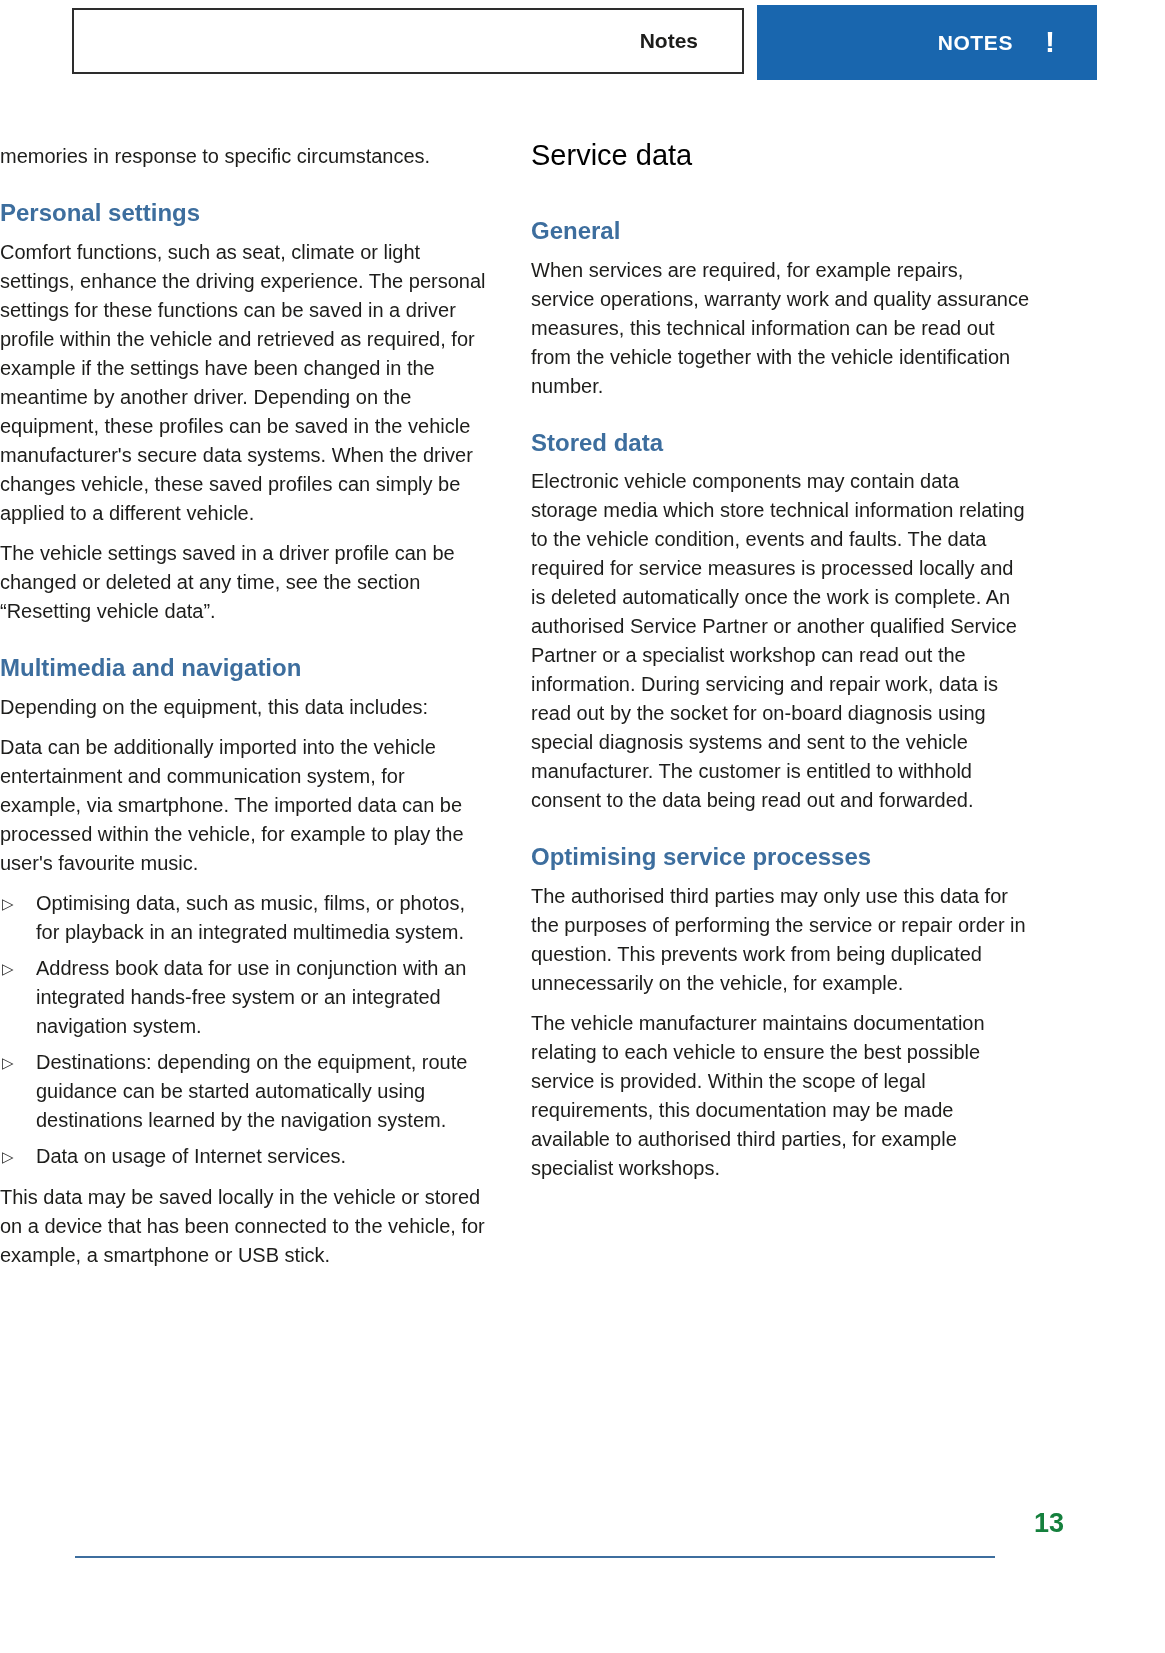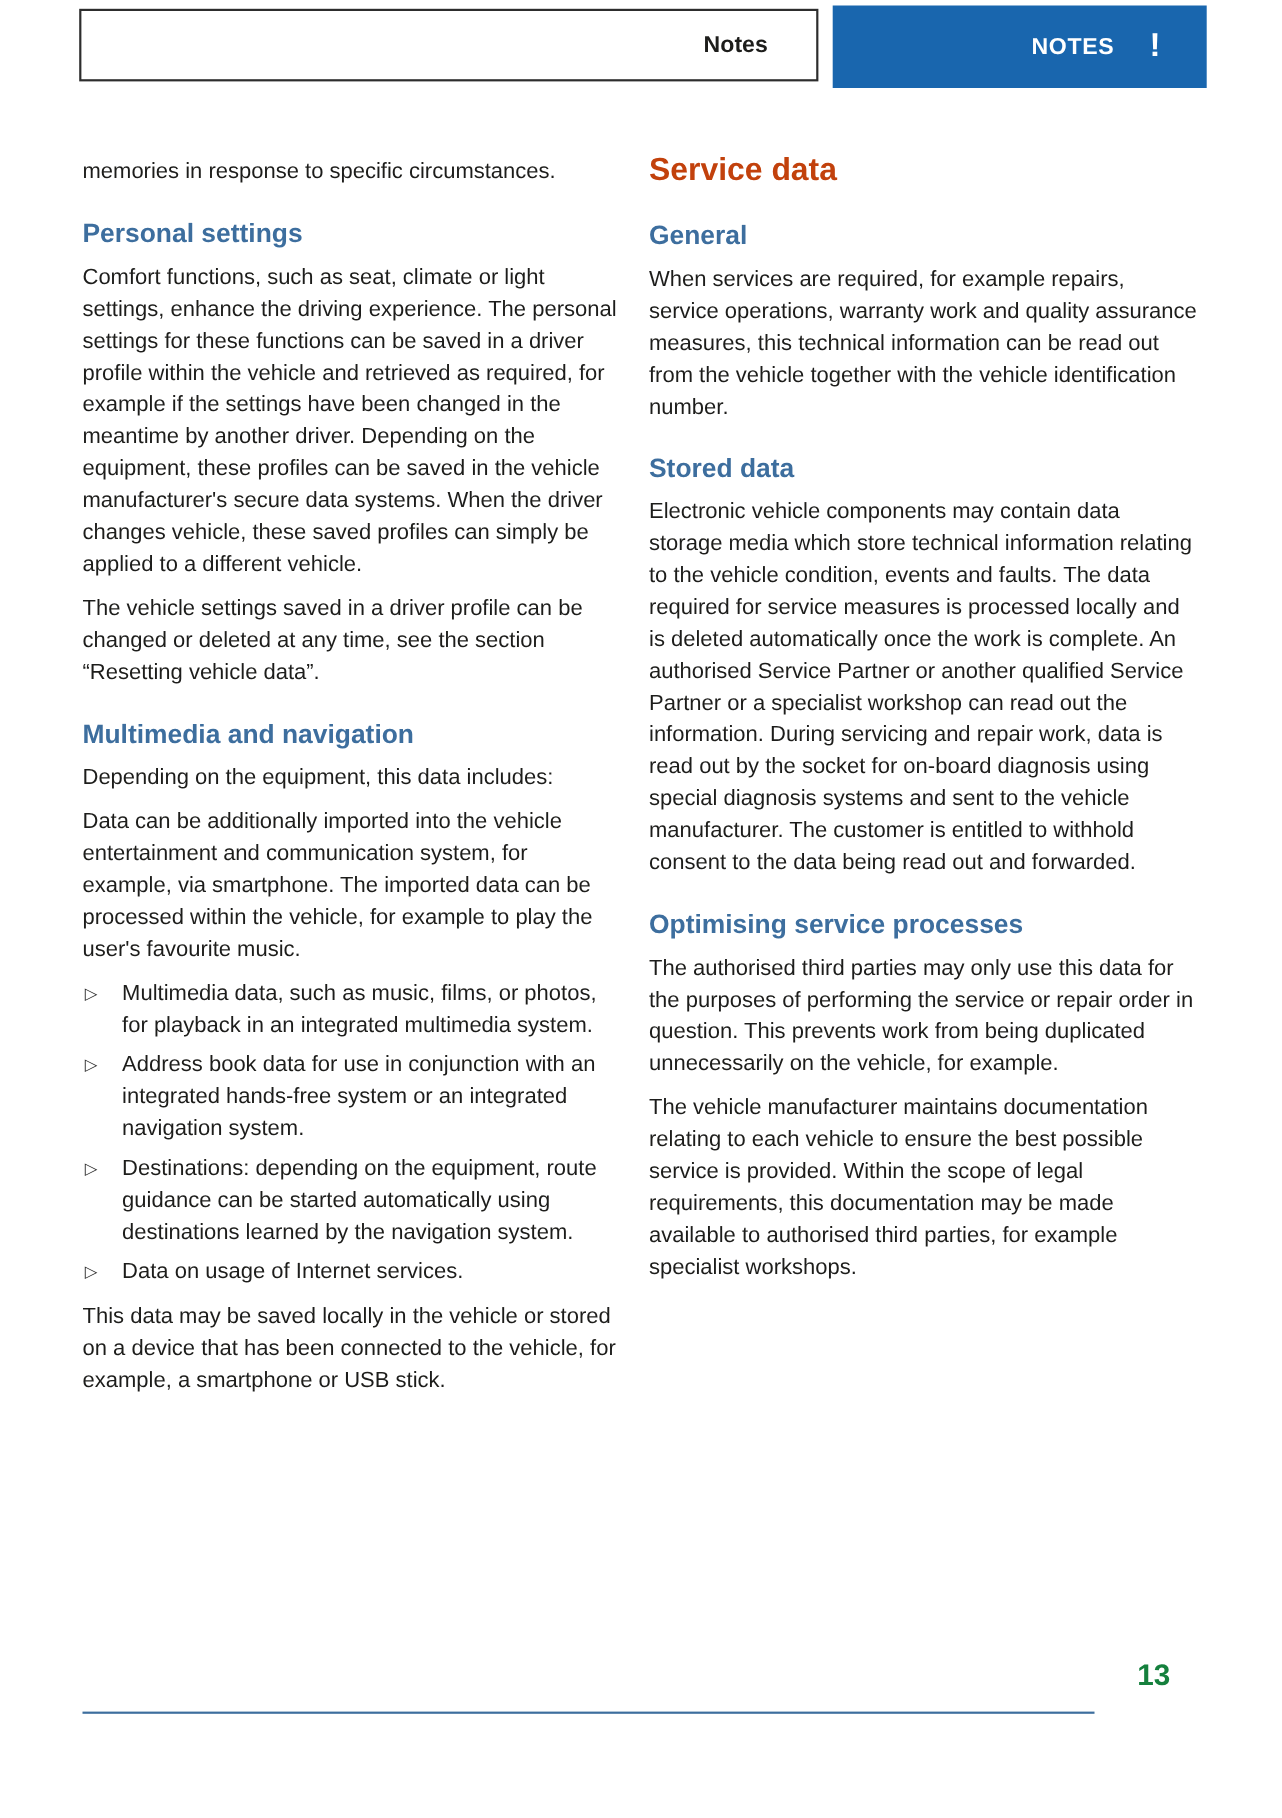--- a/index.html
+++ b/index.html
@@ -36,43 +36,42 @@
     gap: 32px;
     padding-right: 42px;
   }
   .badge-label { font-weight: bold; font-size: 21px; letter-spacing: 0.6px; }
   .badge-icon { font-weight: bold; font-size: 30px; line-height: 1; transform: translateY(-1px); }
 
   
   .columns {
     display: grid;
     grid-template-columns: 487px 500px;
-    column-gap: 28px;
-    padding-left: 75px;
+    column-gap: 44px;
     margin-top: 20px;
   }
   .col { min-width: 0; }
 
   .body-text {
     font-size: 20px;
     line-height: 29px;
     margin: 0 0 11px 0;
   }
   .subheading {
     color: #3d6e9e;
     font-size: 24px;
     font-weight: bold;
     margin: 28px 0 10px 0;
     line-height: 1.2;
   }
   .section-heading {
-    color: #c2410c;
+    color: #000000;
     font-size: 29px;
-    font-weight: 700;
-    margin: 0 0 28px 0;
+    font-weight: 400;
+    margin: 0 0 44px 0;
     line-height: 1.2;
   }
   .col > .body-text:first-child { margin-top: 4px; }
   .section-heading + .subheading { margin-top: 0; }
 
   
   .bullet-list {
     list-style: none;
     margin: 6px 0 12px 0;
     padding: 0;
@@ -135,21 +134,21 @@
       <p class="body-text">Comfort functions, such as seat, climate or light settings, enhance the driving experience. The personal settings for these functions can be saved in a driver profile within the vehicle and retrieved as required, for example if the settings have been changed in the meantime by another driver. Depending on the equipment, these profiles can be saved in the vehicle manufacturer's secure data systems. When the driver changes vehicle, these saved profiles can simply be applied to a different vehicle.</p>
       <p class="body-text">The vehicle settings saved in a driver profile can be changed or deleted at any time, see the section “Resetting vehicle data”.</p>
 
       <h3 class="subheading">Multimedia and navigation</h3>
       <p class="body-text">Depending on the equipment, this data includes:</p>
       <p class="body-text">Data can be additionally imported into the vehicle entertainment and communication system, for example, via smartphone. The imported data can be processed within the vehicle, for example to play the user's favourite music.</p>
 
       <ul class="bullet-list">
         <li>
           <span class="bullet-marker">▷</span>
-          <span>Multimedia data, such as music, films, or photos, for playback in an integrated multimedia system.</span>
+          <span>Optimising data, such as music, films, or photos, for playback in an integrated multimedia system.</span>
         </li>
         <li>
           <span class="bullet-marker">▷</span>
           <span>Address book data for use in conjunction with an integrated hands-free system or an integrated navigation system.</span>
         </li>
         <li>
           <span class="bullet-marker">▷</span>
           <span>Destinations: depending on the equipment, route guidance can be started automatically using destinations learned by the navigation system.</span>
         </li>
         <li>

